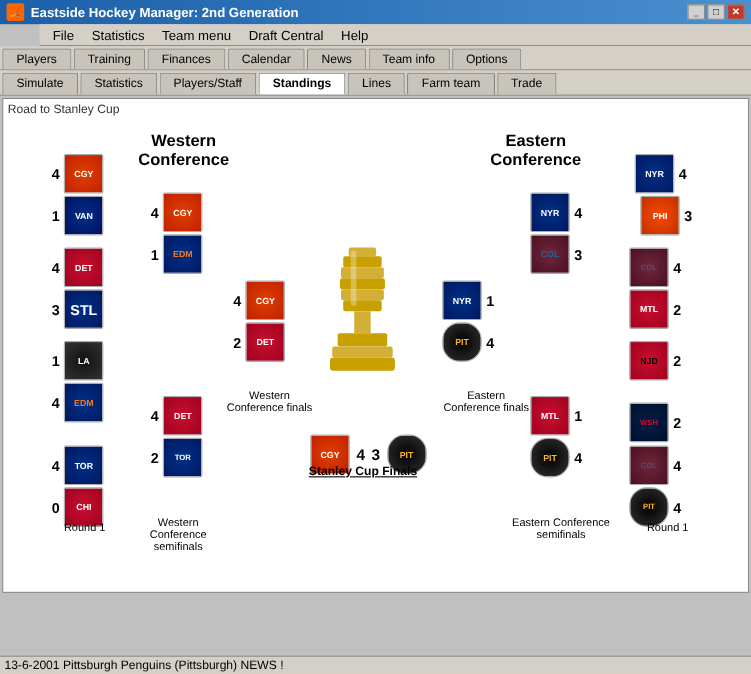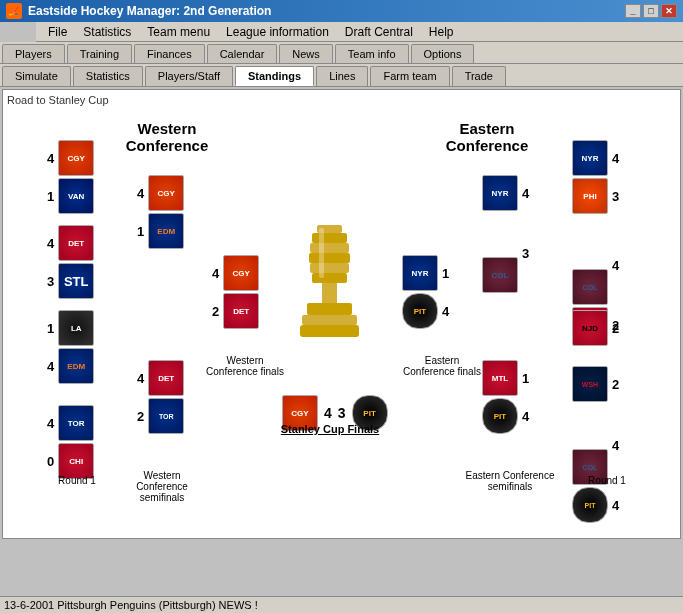--- a/index.html
+++ b/index.html
@@ -36,22 +36,22 @@
     
     .logo-flames { background: radial-gradient(circle, #e04000, #c02000); color: white; }
     .logo-canucks { background: radial-gradient(circle, #003087, #001060); color: white; }
     .logo-wings { background: radial-gradient(circle, #c8102e, #a00020); color: white; }
     .logo-blues { background: radial-gradient(circle, #002f87, #001860); color: white; }
     .logo-kings { background: radial-gradient(circle, #111111, #333333); color: white; }
     .logo-oilers { background: radial-gradient(circle, #003087, #001860); color: #f47920; }
     .logo-leafs { background: radial-gradient(circle, #003087, #001860); color: white; }
     .logo-hawks { background: radial-gradient(circle, #c8102e, #a00020); color: white; }
     .logo-rangers { background: radial-gradient(circle, #003087, #001860); color: white; }
-    .logo-flyers { background: radial-gradient(circle, #f74902, #c03000); color: white; }
-    .logo-avalanche { background: radial-gradient(circle, #6f263d, #4a1020); color: #236192; margin-top: 44px; }
+    .logo-flyers { background: radial-gradient(circle, #f74902, #c03000); color: white; margin-left: 10px; }
+    .logo-avalanche { background: radial-gradient(circle, #6f263d, #4a1020); color: #236192; }
     .logo-devils { background: radial-gradient(circle, #c8102e, #a00020); color: black; }
     .logo-capitals { background: radial-gradient(circle, #041e42, #001030); color: #c8102e; }
     .logo-penguins { background: radial-gradient(circle, #000000, #333); color: #ffb81c; border-radius: 16px; }
     .logo-habs { background: radial-gradient(circle, #c8102e, #a00020); color: white; }
 
   </style>
 </head>
 <body>
 
 <div id="titlebar">
@@ -61,21 +61,20 @@
     <div class="win-btn">_</div>
     <div class="win-btn">□</div>
     <div class="win-btn close">✕</div>
   </div>
 </div>
 
 <div id="menubar">
   <span class="menu-item">File</span>
   <span class="menu-item">Statistics</span>
   <span class="menu-item">Team menu</span>
-  <span class="menu-item">League information</span>
   <span class="menu-item">Draft Central</span>
   <span class="menu-item">Help</span>
 </div>
 
 <div class="tab-row">
   <div class="tab">Players</div>
   <div class="tab">Training</div>
   <div class="tab">Finances</div>
   <div class="tab">Calendar</div>
   <div class="tab">News</div>

